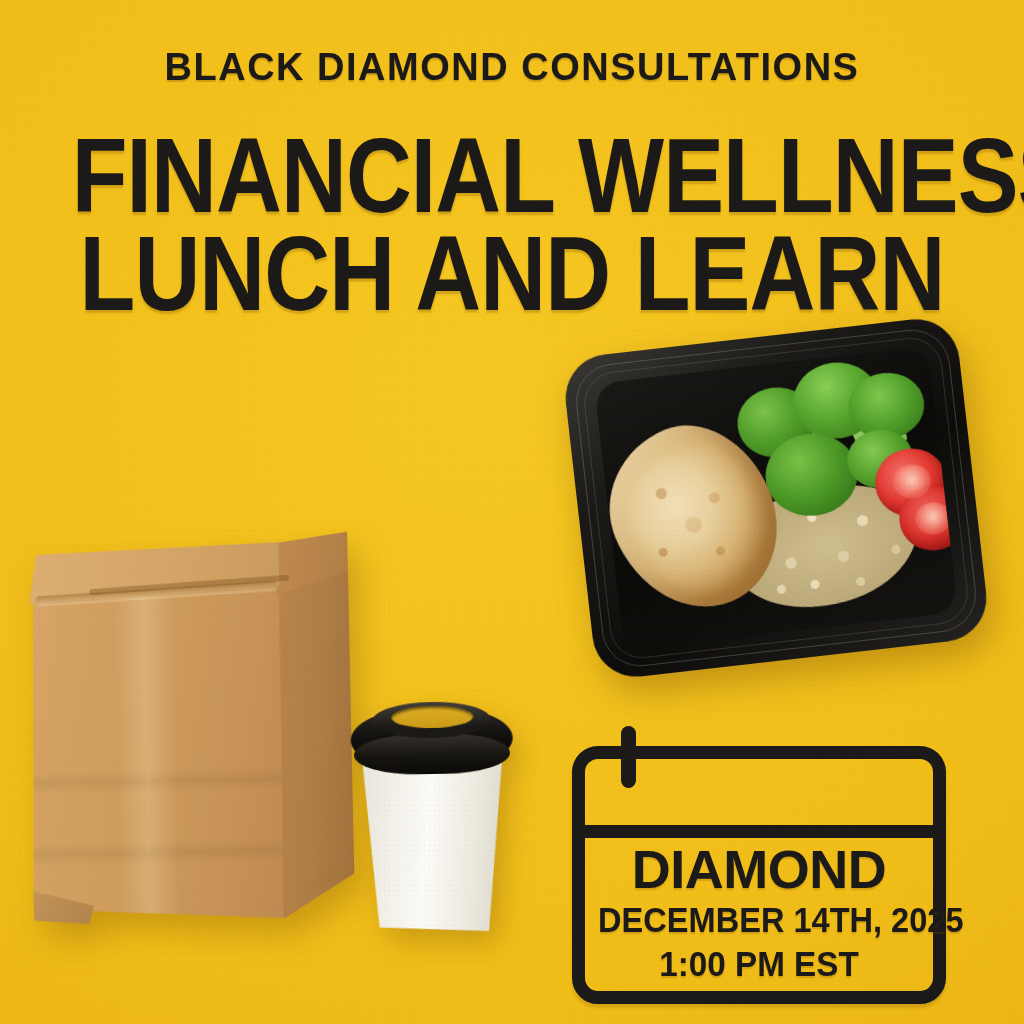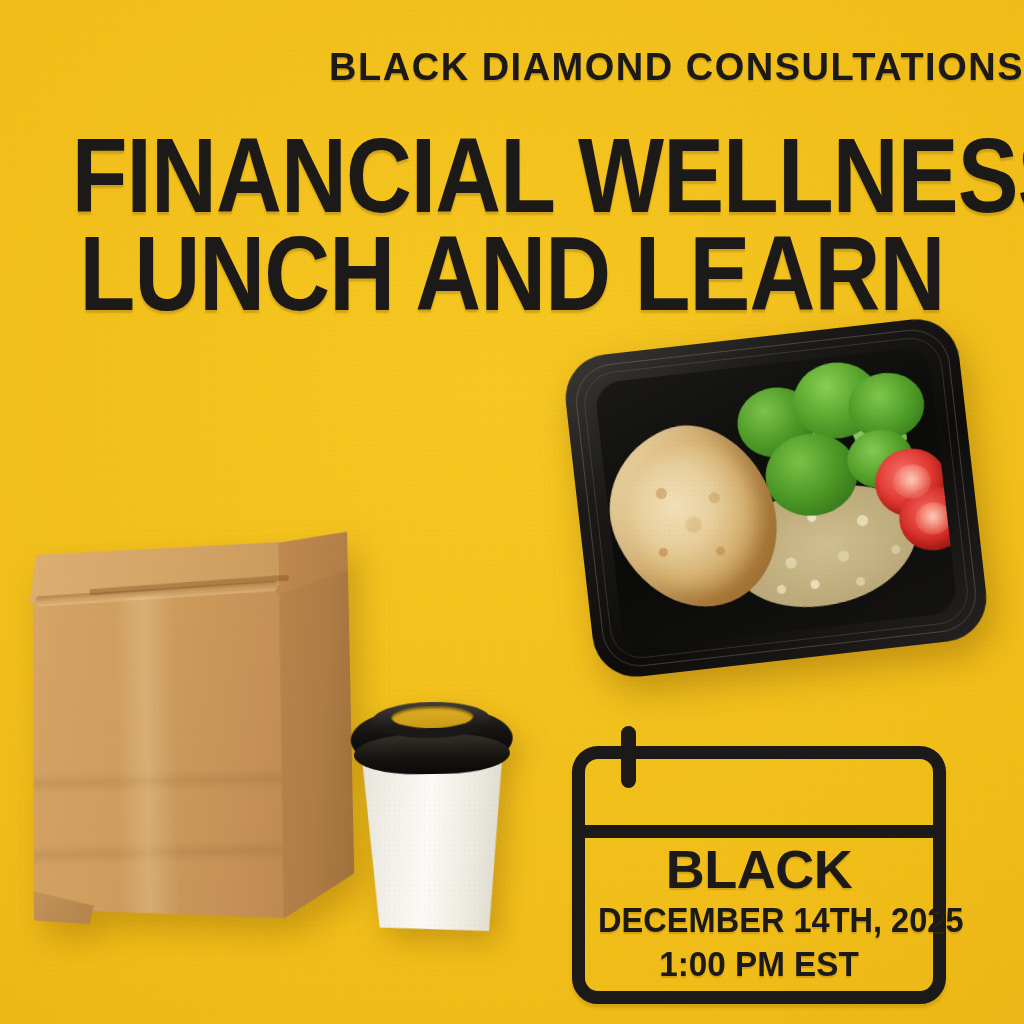--- a/index.html
+++ b/index.html
@@ -27,21 +27,21 @@
     background-image:
       radial-gradient(rgba(255,255,255,.55) .6px, transparent .7px),
       radial-gradient(rgba(120,80,0,.35) .6px, transparent .7px);
     background-size:4px 4px, 5px 5px;
     background-position:0 0, 2px 3px;
   }
 
   
   .eyebrow {
     position:absolute; top:46px; left:0; width:1024px;
-    text-align:right;
+    text-align:center;
     font-size:38px; font-weight:700; letter-spacing:1.5px;
     color:#1B1A18;
     text-shadow:0 2px 1px rgba(120,80,0,.30);
     white-space:nowrap;
   }
   .title-wrap {
     position:absolute; top:126px; left:0; width:1024px;
     text-align:center;
   }
   .title-line {
@@ -352,20 +352,20 @@
   <div class="title-wrap">
     <span class="title-line">FINANCIAL WELLNESS</span>
     <span class="title-line">LUNCH AND LEARN</span>
   </div>
 
   <div id="calendar">
     <div class="cal-frame"></div>
     <div class="cal-divider"></div>
     <div class="cal-tab"></div>
     <div class="cal-text">
-      <div class="cal-day">BLACK</div>
+      <div class="cal-day">DIAMOND</div>
       <div class="cal-date">DECEMBER 14TH, 2025</div>
       <div class="cal-time">1:00 PM EST</div>
     </div>
   </div>
 
   <div id="grain"></div>
 </div>
 
 </body></html>

